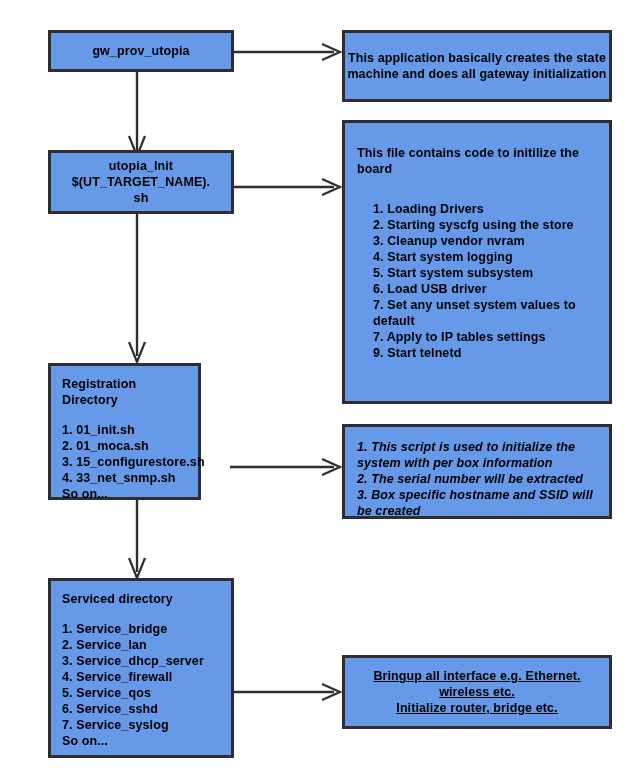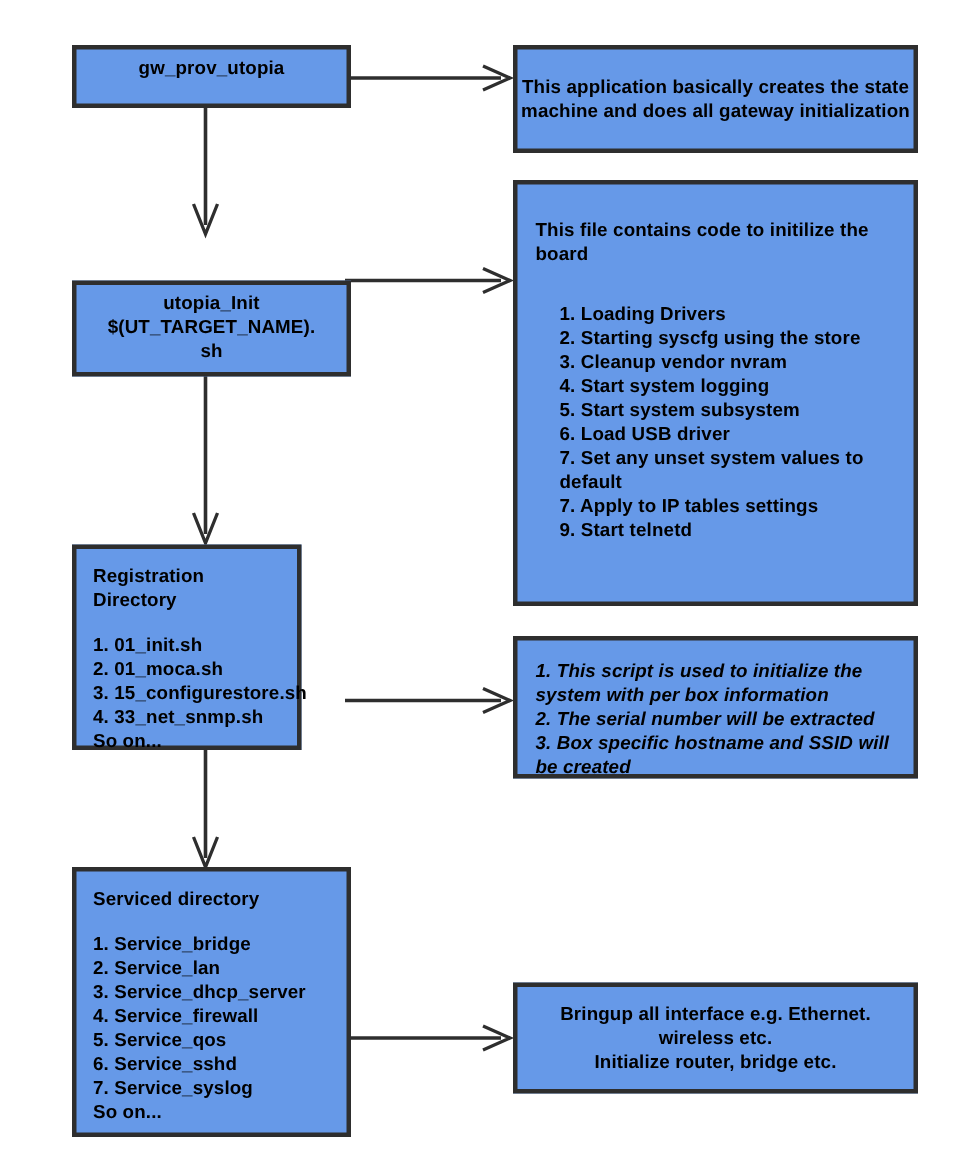--- a/index.html
+++ b/index.html
@@ -22,20 +22,21 @@
     box-sizing: border-box;
     color: #000000;
     font-weight: bold;
     font-size: 12.5px;
     line-height: 1.28;
     letter-spacing: 0.1px;
   }
   
   .proc-center {
     display: flex;
+    align-items: center;
     justify-content: center;
     text-align: center;
     padding: 4px 6px;
     white-space: pre-line;
   }
   .proc-list {
     padding: 10px 10px 8px 11px;
   }
   .proc-list .title {
     margin-bottom: 14px;
@@ -134,21 +135,21 @@
 
   <svg class="conn" style="left:230px; top:680px; width:115px; height:24px;" viewBox="0 0 115 24">
     <line x1="0" y1="12" x2="104" y2="12"></line>
     <polyline class="head" points="92,4 110,12 92,20"></polyline>
   </svg>
 
   <div class="node proc-center" style="left:48px; top:30px; width:186px; height:42px;">
     <span>gw_prov_utopia</span>
   </div>
 
-  <div class="node proc-center" style="left:48px; top:150px; width:186px; height:64px;margin-top:37px;">
+  <div class="node proc-center" style="left:48px; top:150px; width:186px; height:64px;">
     <span>utopia_Init
 $(UT_TARGET_NAME).
 sh</span>
   </div>
 
   <div class="node proc-list" style="left:48px; top:363px; width:153px; height:137px;">
     <div class="title">Registration Directory</div>
     <ol>
       <li>1. 01_init.sh</li>
       <li>2. 01_moca.sh</li>
@@ -192,18 +193,18 @@
   </div>
 
   <div class="node desc-body" style="left:342px; top:424px; width:270px; height:95px;font-style:italic;">
     <ol>
       <li>1. This script is used to initialize the system with per box information</li>
       <li>2. The serial number will be extracted</li>
       <li>3. Box specific hostname and SSID will be created</li>
     </ol>
   </div>
 
-  <div class="node desc-center" style="left:342px; top:655px; width:270px; height:74px; white-space:pre-line;">
+  <div class="node desc-center" style="left:342px; top:655px; width:270px; height:74px; white-space:pre-line;text-decoration:underline;">
     <span>Bringup all interface e.g. Ethernet. wireless etc.
 Initialize router, bridge etc.</span>
   </div>
 
 </div>
 
 </body></html>

